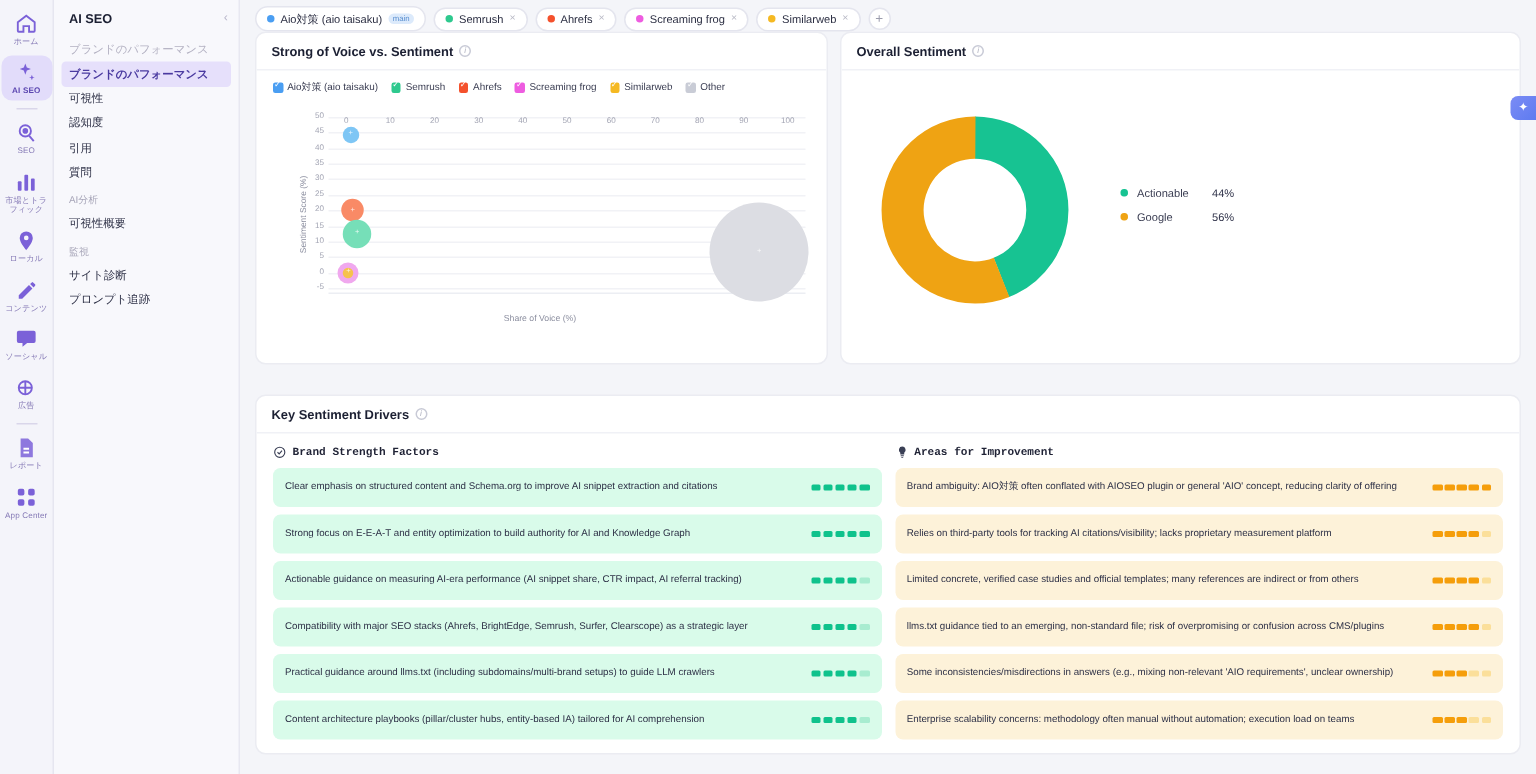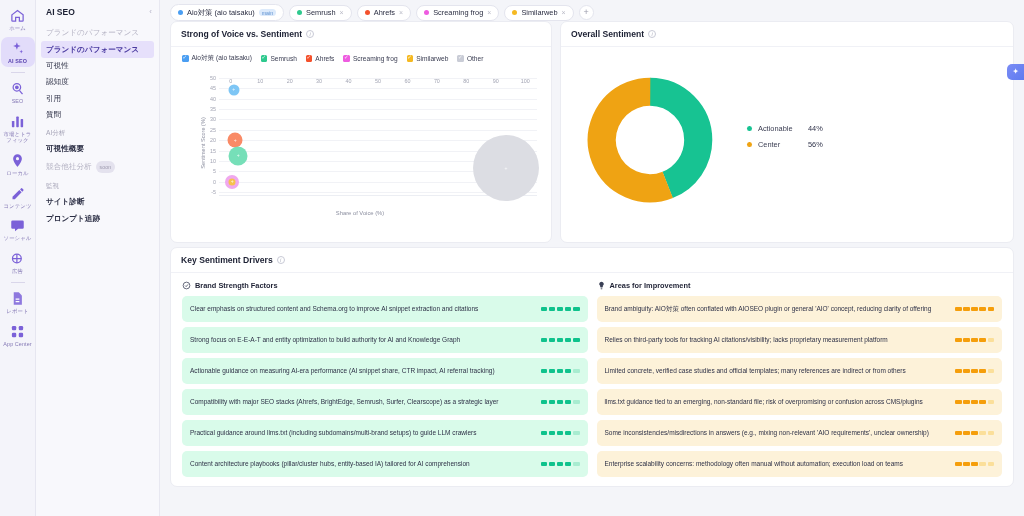--- a/index.html
+++ b/index.html
@@ -45,21 +45,21 @@
   .subnav-collapse {
     position: absolute; right: 3px; top: 6px; width: 11px; height: 11px;
     color: #b6b4c8; font-size: 8px; line-height: 11px; text-align: center; cursor: pointer;
   }
   .subnav-group { font-size: 6.6px; color: #a7a5b8; padding: 0 10px 3px 10px; margin-top: 6px; }
   .subnav-item {
     font-size: 7.6px; color: #2c2f45; padding: 3.2px 10px; cursor: pointer;
     display: flex; align-items: center; gap: 4px; line-height: 10px;
   }
   .subnav-item.muted { color: #b3b1c2; }
-  .subnav-item.bold { font-weight: bold; }
+  .subnav-item.bold { font-weight: normal; }
   .subnav-item.active { background: #e6e0fb; color: #4a3aa0; font-weight: bold; border-radius: 3px; margin: 0 5px; padding-left: 5px; }
   .soon {
     font-size: 5px; background: #e4e2ee; color: #9a97ab;
     border-radius: 6px; padding: 1px 4px; letter-spacing: .2px;
   }
 
   
   .main { flex: 1; display: flex; flex-direction: column; overflow: hidden; background: #f4f5f9; position: relative; }
 
   .tabbar { padding: 4px 8px 0 10px; display: flex; align-items: center; gap: 5px; flex-wrap: nowrap; }
@@ -126,24 +126,24 @@
   .donut-card { flex: 1; height: 222px; }
   .donut-body { display: flex; align-items: center; height: 186px; padding-left: 22px; }
   .donut-wrap { width: 134px; height: 134px; position: relative; flex: 0 0 134px; }
   .dlegend { margin-left: 30px; }
   .dl { display: flex; align-items: center; gap: 6px; font-size: 7.4px; color: #3a3d52; margin-bottom: 7px; }
   .dl .dot { width: 5.5px; height: 5.5px; }
   .dl-name { width: 44px; }
   .dl-val { color: #30334a; }
 
   
-  .drivers { margin-top: 4px; height: 240px; }
+  .drivers { margin-top: 20px; height: 240px; }
   .drivers-body { display: flex; gap: 9px; padding: 8px 11px 0; }
   .col { flex: 1; min-width: 0; }
-  .col-head { display: flex; align-items: flex-end; gap: 4px; font-size: 7.4px; font-weight: bold; color: #1f2235; margin-bottom: 6px; }
+  .col-head { display: flex; align-items: flex-end; gap: 4px; font-size: 7.4px; font-weight: bold; color: #1f2235; margin-bottom: 6px; font-family: Liberation Mono, monospace; }
   .col-head svg { width: 9px; height: 9px; display: block; }
   .drv {
     display: flex; align-items: center; gap: 7px; border-radius: 5px;
     padding: 6px 8px; margin-bottom: 5px; min-height: 26px;
   }
   .drv.good { background: #d9fbea; }
   .drv.bad  { background: #fdf2d9; }
   .drv-txt { flex: 1; font-size: 6.5px; line-height: 9.2px; color: #2d3046; }
   .meter { display: flex; gap: 1.6px; flex: 0 0 auto; }
   .seg { width: 6.5px; height: 3.6px; border-radius: 1px; }
@@ -261,24 +261,20 @@
     <div class="subnav-item muted">ブランドのパフォーマンス</div>
     <div class="subnav-item active">ブランドのパフォーマンス</div>
     <div class="subnav-item">可視性</div>
     <div class="subnav-item">認知度</div>
     <div class="subnav-item">引用</div>
     <div class="subnav-item">質問</div>
 
     <div class="subnav-group">AI分析</div>
     <div class="subnav-item bold">
       <span>可視性概要</span>
-    </div>
-    <div class="subnav-item muted">
-      <span>競合他社分析</span>
-      <span class="soon">soon</span>
     </div>
 
     <div class="subnav-group">監視</div>
     <div class="subnav-item bold">サイト診断</div>
     <div class="subnav-item bold">プロンプト追跡</div>
   </div>
 
   <div class="main">
 
     <div class="tabbar">
@@ -408,21 +404,21 @@
               </svg>
             </div>
             <div class="dlegend">
               <div class="dl">
                 <span class="dot" style="background:#17c392"></span>
                 <span class="dl-name">Actionable</span>
                 <span class="dl-val">44%</span>
               </div>
               <div class="dl">
                 <span class="dot" style="background:#efa313"></span>
-                <span class="dl-name">Center</span>
+                <span class="dl-name">Google</span>
                 <span class="dl-val">56%</span>
               </div>
             </div>
           </div>
         </div>
       </div>
 
       <div class="card drivers">
         <div class="card-head">
           <span>Key Sentiment Drivers</span>

